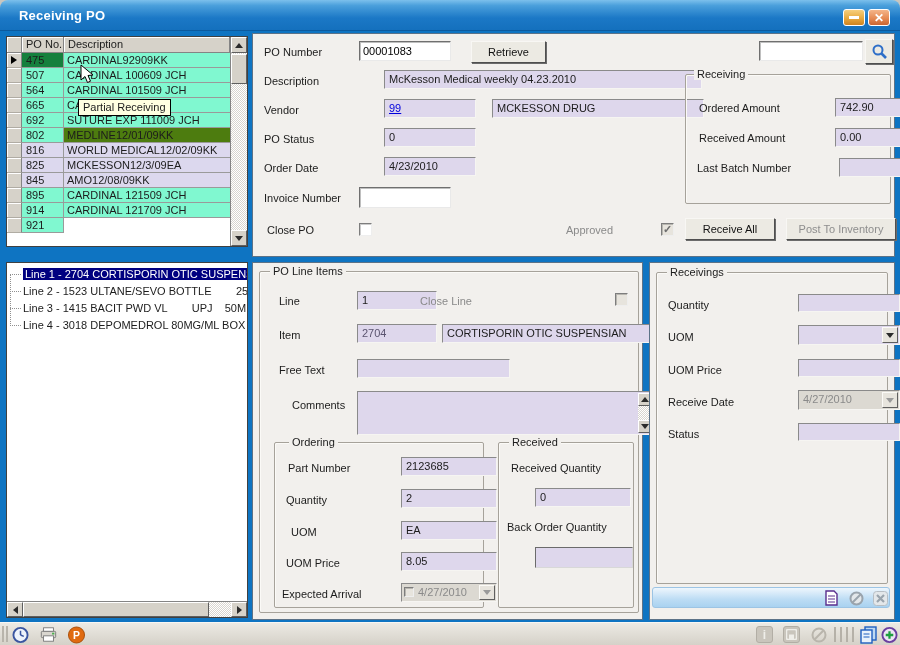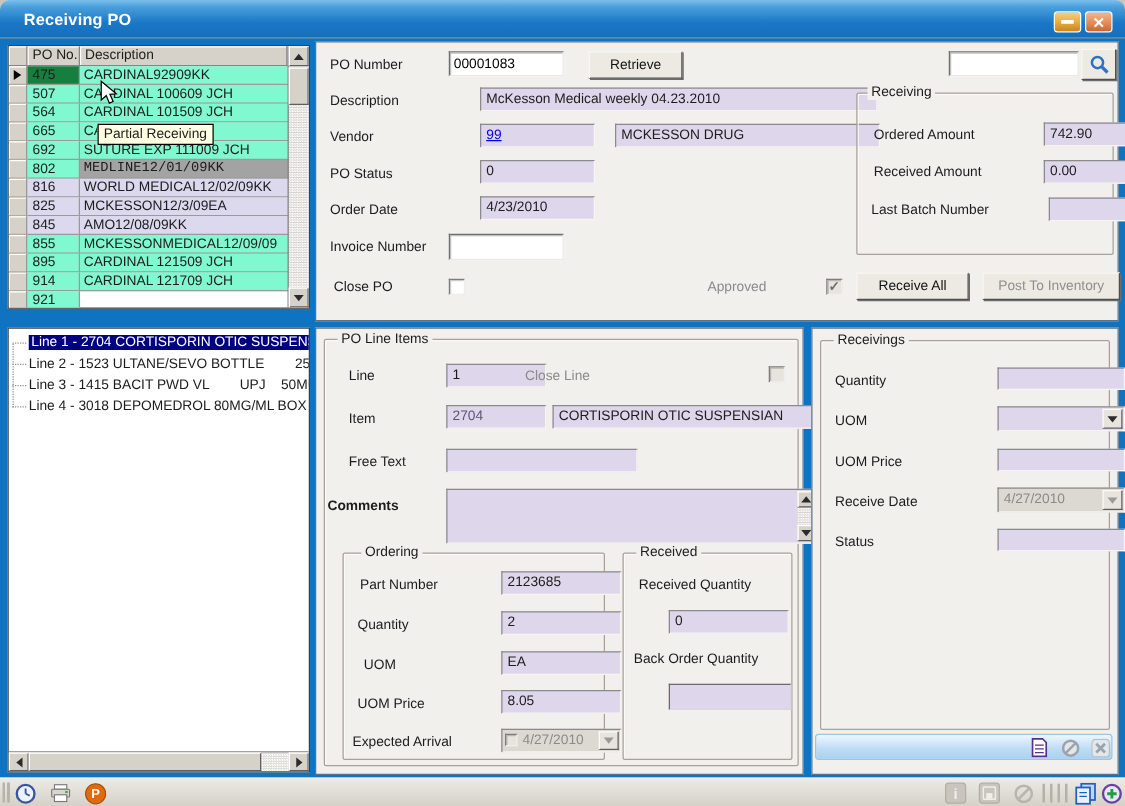--- a/index.html
+++ b/index.html
@@ -153,41 +153,36 @@
         <div class="gdesc" style="background: rgb(128, 248, 208);">CAR</div>
       </div>
       <div class="grow">
         <div class="gsel"></div>
         <div class="gpo" style="background: rgb(128, 248, 208);">692</div>
         <div class="gdesc" style="background: rgb(128, 248, 208);">SUTURE EXP 111009 JCH</div>
       </div>
       <div class="grow">
         <div class="gsel"></div>
         <div class="gpo" style="background: rgb(128, 248, 208);">802</div>
-        <div class="gdesc" style="background: #a3a3a3; font-family: Liberation Mono, monospace;">MEDLINE12/01/09KK</div>
+        <div class="gdesc" style="background: #4d7c0f;">MEDLINE12/01/09KK</div>
       </div>
       <div class="grow">
         <div class="gsel"></div>
         <div class="gpo" style="background: rgb(220, 216, 238);">816</div>
         <div class="gdesc" style="background: rgb(220, 216, 238);">WORLD MEDICAL12/02/09KK</div>
       </div>
       <div class="grow">
         <div class="gsel"></div>
         <div class="gpo" style="background: rgb(220, 216, 238);">825</div>
         <div class="gdesc" style="background: rgb(220, 216, 238);">MCKESSON12/3/09EA</div>
       </div>
       <div class="grow">
         <div class="gsel"></div>
         <div class="gpo" style="background: rgb(220, 216, 238);">845</div>
         <div class="gdesc" style="background: rgb(220, 216, 238);">AMO12/08/09KK</div>
-      </div>
-      <div class="grow">
-        <div class="gsel"></div>
-        <div class="gpo" style="background: rgb(128, 248, 208);">855</div>
-        <div class="gdesc" style="background: rgb(128, 248, 208);">MCKESSONMEDICAL12/09/09</div>
       </div>
       <div class="grow">
         <div class="gsel"></div>
         <div class="gpo" style="background: rgb(128, 248, 208);">895</div>
         <div class="gdesc" style="background: rgb(128, 248, 208);">CARDINAL 121509 JCH</div>
       </div>
       <div class="grow">
         <div class="gsel"></div>
         <div class="gpo" style="background: rgb(128, 248, 208);">914</div>
         <div class="gdesc" style="background: rgb(128, 248, 208);">CARDINAL 121709 JCH</div>
@@ -288,21 +283,21 @@
     <div class="lbl dis" style="left:160px; top:23px;">Close Line</div>
     <div class="cb dis" style="left:355px; top:21px;"></div>
 
     <div class="lbl" style="left:19px; top:57px;">Item</div>
     <div class="field" style="left:72px; top:52px; width:80px; height:19px; color:#5b5470;">2704</div>
     <div class="field" style="left:157px; top:52px; width:222px; height:19px;">CORTISPORIN OTIC SUSPENSIAN</div>
 
     <div class="lbl" style="left:19px; top:92px;">Free Text</div>
     <div class="field" style="left:72px; top:87px; width:153px; height:19px;"></div>
 
-    <div class="lbl" style="left:2px; top:127px;font-weight:bold;">Comments</div>
+    <div class="lbl" style="left:32px; top:127px;">Comments</div>
     <div class="field" style="left:72px; top:119px; width:298px; height:44px;">
       <div class="mini-scroll">
         <div class="mini-btn" style="top:0;">
             <div class="arr-up"></div>
           </div>
         <div class="mini-btn" style="bottom:0;">
             <div class="arr-dn"></div>
           </div>
       </div>
     </div>

